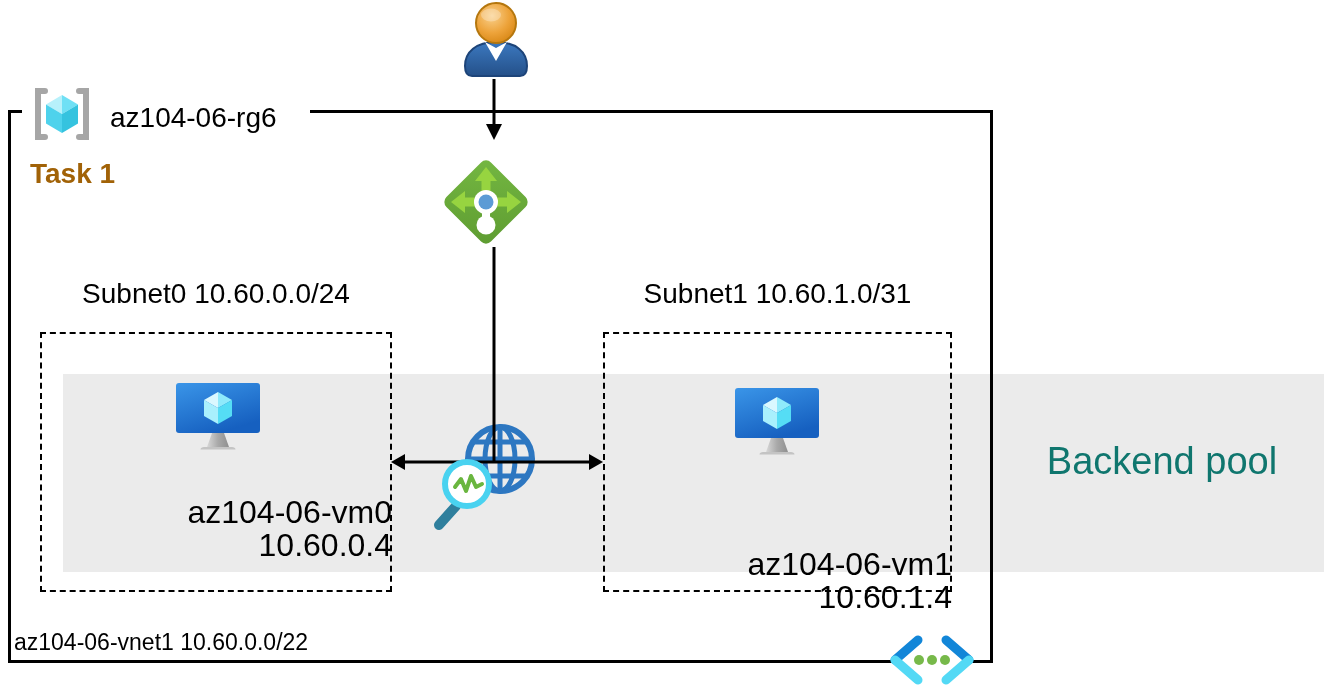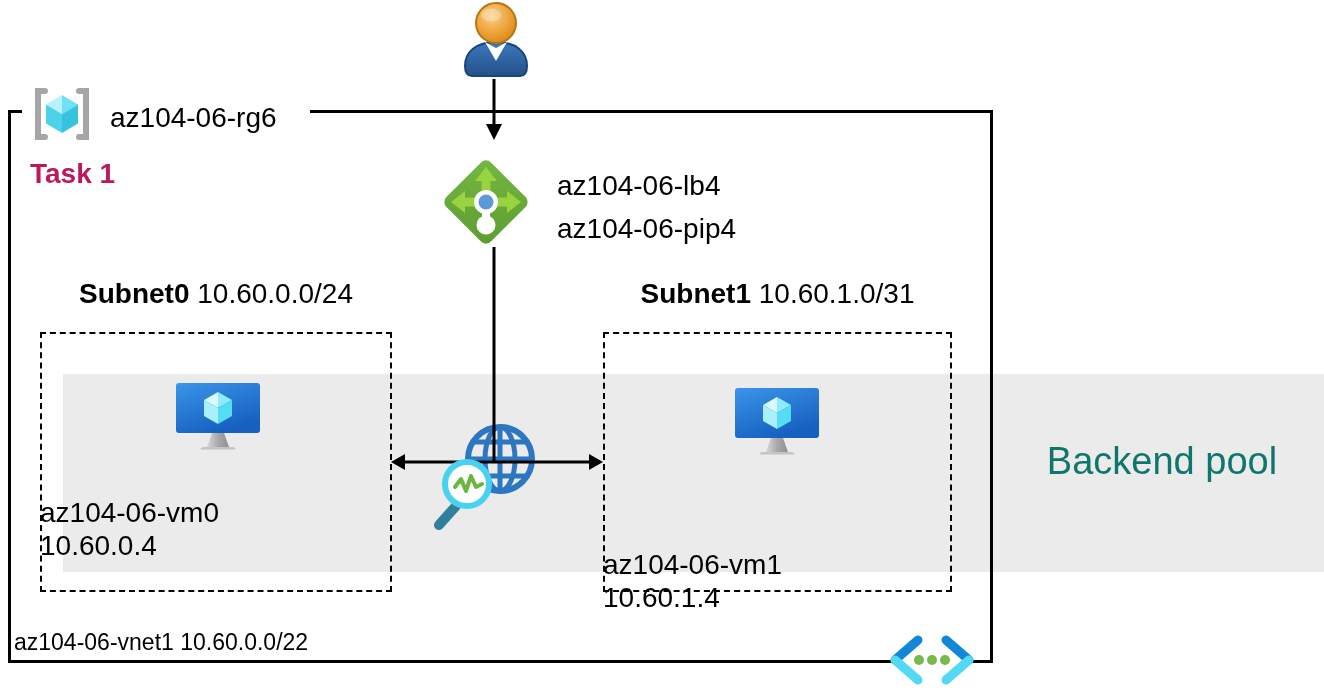--- a/index.html
+++ b/index.html
@@ -9,39 +9,39 @@
   }
   .abs{position:absolute;}
   
   .band{left:63px;top:374px;width:1261px;height:198px;background:#ebebeb;z-index:1;}
   .backend-pool{left:1000px;top:440px;width:324px;text-align:center;font-size:38px;color:#0f766e;z-index:10;}
   
   .rg-rect{left:8px;top:110px;width:985px;height:553px;border:3px solid #000;box-sizing:border-box;z-index:5;background:transparent;}
   .rg-strip{left:22px;top:104px;width:288px;height:14px;background:#fff;z-index:15;}
   .rg-icon{left:24px;top:86px;z-index:20;}
   .rg-label{left:110px;top:102px;font-size:28px;z-index:20;white-space:nowrap;}
-  .task{font-weight:bold;color:#be185d;font-size:28px;z-index:20;white-space:nowrap;}
+  .task{font-weight:bold;color:#a16207;font-size:28px;z-index:20;white-space:nowrap;}
   .task1{left:30px;top:158px;}
   .task2{left:417px;top:534px;width:160px;text-align:center;}
   
   .person{left:460px;top:2px;z-index:50;}
   .lb-icon{left:438px;top:154px;z-index:20;}
   .lb-labels{left:557px;top:164px;font-size:28px;line-height:43px;z-index:20;white-space:nowrap;}
   
   .subnet-box{border:2.5px dashed #000;box-sizing:border-box;z-index:5;}
   .subnet0-box{left:40px;top:332px;width:352px;height:260px;}
   .subnet1-box{left:603px;top:332px;width:349px;height:260px;}
   .subnet-label{top:278px;font-size:28px;text-align:center;z-index:10;white-space:nowrap;}
-  .subnet-label .sname{font-weight:bold;}
+  .subnet-label .sname{font-weight:normal;}
   .subnet0-label{left:40px;width:352px;}
   .subnet1-label{left:603px;width:349px;}
   .vm-icon{z-index:20;}
   .vm0-icon{left:174px;top:381px;}
   .vm1-icon{left:733px;top:386px;}
-  .vm-labels{font-size:28px;line-height:33px;text-align:left;z-index:10;}
+  .vm-labels{font-size:32px;line-height:33px;text-align:right;z-index:10;}
   .vm0-labels{left:40px;width:352px;top:496px;}
   .vm1-labels{left:603px;width:349px;top:500px;margin-top:48px;}
   
   .globe{left:464px;top:423px;z-index:30;}
   .connectors{left:0;top:0;width:1324px;height:699px;z-index:40;pointer-events:none;}
   .magnifier{left:428px;top:446px;z-index:50;}
   
   .vnet-label{left:14px;top:629px;font-size:23px;z-index:20;white-space:nowrap;}
   .vnet-icon{left:888px;top:632px;z-index:20;}
 </style>
@@ -95,24 +95,20 @@
     </defs>
     <rect x="16.5" y="16.5" width="63" height="63" rx="7" transform="rotate(45 48 48)" fill="url(#dg)"></rect>
     <polygon points="48,13 59,27 52.5,27 52.5,44 43.5,44 43.5,27 37,27" fill="#97d440"></polygon>
     <polygon points="13,48 27,37 27,43.5 44,43.5 44,52.5 27,52.5 27,59" fill="#97d440"></polygon>
     <polygon points="83,48 69,37 69,43.5 52,43.5 52,52.5 69,52.5 69,59" fill="#97d440"></polygon>
     <rect x="44" y="52" width="8" height="18" fill="#fff"></rect>
     <circle cx="48" cy="71" r="9.5" fill="#fff"></circle>
     <circle cx="48" cy="48" r="12" fill="#fff"></circle>
     <circle cx="48" cy="48" r="7.5" fill="#5b9bd5"></circle>
   </svg>
-  <div class="abs lb-labels">
-    <div>az104-06-lb4</div>
-    <div>az104-06-pip4</div>
-  </div>
 
   <div class="abs subnet-label subnet0-label">
     <span class="sname">Subnet0</span>
     <span>10.60.0.0/24</span>
   </div>
   <div class="abs subnet-box subnet0-box"></div>
   <svg class="abs vm-icon vm0-icon" width="88" height="70" viewBox="0 0 88 70">
     <defs>
       <linearGradient id="vmg0" x1="0" y1="0" x2="0.5" y2="1">
         <stop offset="0" stop-color="#3a95e8"></stop>

